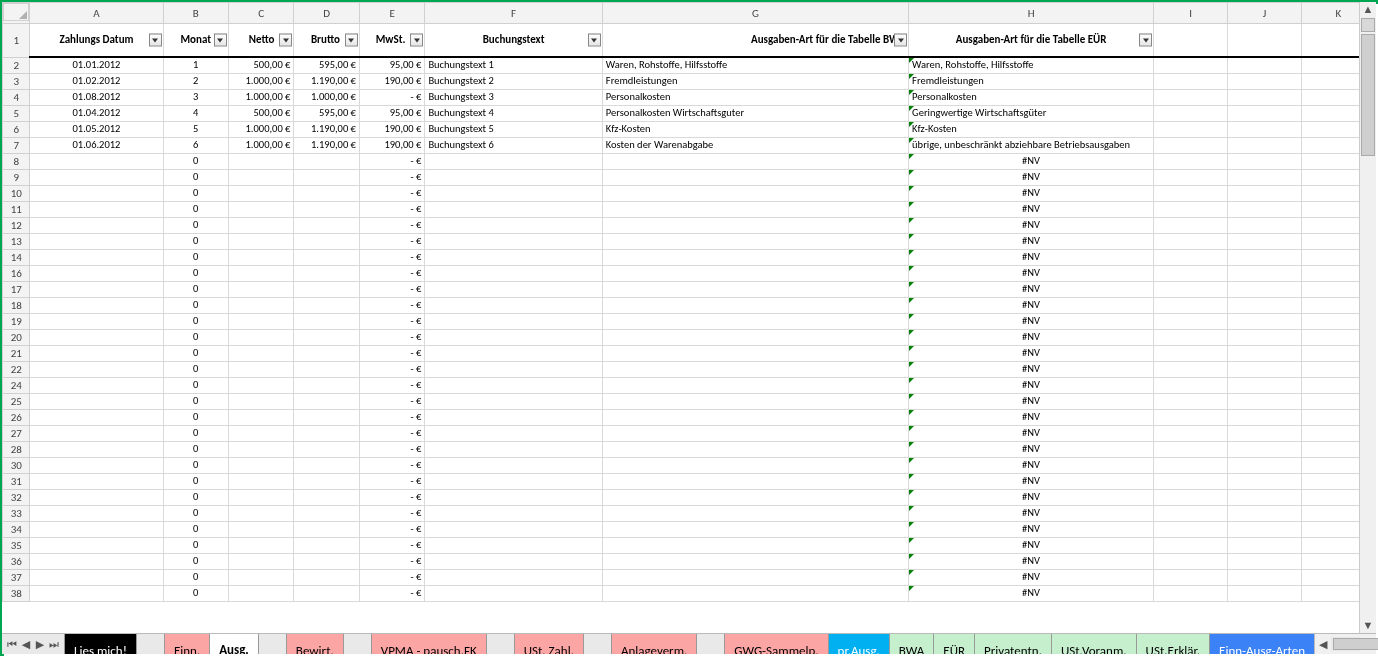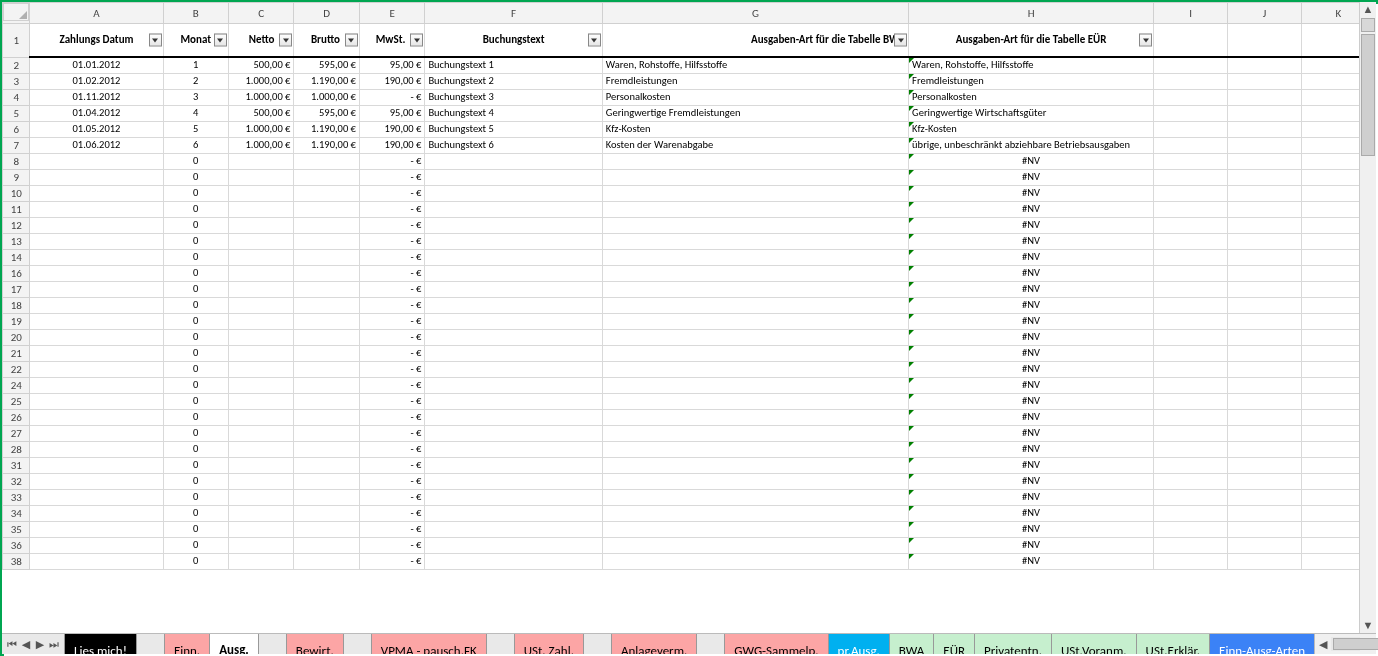--- a/index.html
+++ b/index.html
@@ -301,41 +301,41 @@
           <td class="cell r">190,00 €</td>
           <td class="cell l">Buchungstext 2</td>
           <td class="cell l">Fremdleistungen</td>
           <td class="cell l err-mark">Fremdleistungen</td>
           <td class="cell l"></td>
           <td class="cell l"></td>
           <td class="cell l"></td>
         </tr>
         <tr>
           <td class="row-head">4</td>
-          <td class="cell c">01.11.2012</td>
+          <td class="cell c">01.08.2012</td>
           <td class="cell c">3</td>
           <td class="cell r">1.000,00 €</td>
           <td class="cell r">1.000,00 €</td>
           <td class="cell r">-   €</td>
           <td class="cell l">Buchungstext 3</td>
           <td class="cell l">Personalkosten</td>
           <td class="cell l err-mark">Personalkosten</td>
           <td class="cell l"></td>
           <td class="cell l"></td>
           <td class="cell l"></td>
         </tr>
         <tr>
           <td class="row-head">5</td>
           <td class="cell c">01.04.2012</td>
           <td class="cell c">4</td>
           <td class="cell r">500,00 €</td>
           <td class="cell r">595,00 €</td>
           <td class="cell r">95,00 €</td>
           <td class="cell l">Buchungstext 4</td>
-          <td class="cell l">Geringwertige Fremdleistungen</td>
+          <td class="cell l">Personalkosten Wirtschaftsguter</td>
           <td class="cell l err-mark">Geringwertige Wirtschaftsgüter</td>
           <td class="cell l"></td>
           <td class="cell l"></td>
           <td class="cell l"></td>
         </tr>
         <tr>
           <td class="row-head">6</td>
           <td class="cell c">01.05.2012</td>
           <td class="cell c">5</td>
           <td class="cell r">1.000,00 €</td>
@@ -622,20 +622,34 @@
           <td class="cell r"></td>
           <td class="cell r">-   €</td>
           <td class="cell l"></td>
           <td class="cell l"></td>
           <td class="cell err-mark c" style="text-align: center;">#NV</td>
           <td class="cell l"></td>
           <td class="cell l"></td>
           <td class="cell l"></td>
         </tr>
         <tr>
+          <td class="row-head">30</td>
+          <td class="cell c"></td>
+          <td class="cell c">0</td>
+          <td class="cell r"></td>
+          <td class="cell r"></td>
+          <td class="cell r">-   €</td>
+          <td class="cell l"></td>
+          <td class="cell l"></td>
+          <td class="cell err-mark c" style="text-align: center;">#NV</td>
+          <td class="cell l"></td>
+          <td class="cell l"></td>
+          <td class="cell l"></td>
+        </tr>
+        <tr>
           <td class="row-head">31</td>
           <td class="cell c"></td>
           <td class="cell c">0</td>
           <td class="cell r"></td>
           <td class="cell r"></td>
           <td class="cell r">-   €</td>
           <td class="cell l"></td>
           <td class="cell l"></td>
           <td class="cell err-mark c" style="text-align: center;">#NV</td>
           <td class="cell l"></td>
@@ -693,20 +707,34 @@
           <td class="cell r">-   €</td>
           <td class="cell l"></td>
           <td class="cell l"></td>
           <td class="cell err-mark c" style="text-align: center;">#NV</td>
           <td class="cell l"></td>
           <td class="cell l"></td>
           <td class="cell l"></td>
         </tr>
         <tr>
           <td class="row-head">36</td>
+          <td class="cell c"></td>
+          <td class="cell c">0</td>
+          <td class="cell r"></td>
+          <td class="cell r"></td>
+          <td class="cell r">-   €</td>
+          <td class="cell l"></td>
+          <td class="cell l"></td>
+          <td class="cell err-mark c" style="text-align: center;">#NV</td>
+          <td class="cell l"></td>
+          <td class="cell l"></td>
+          <td class="cell l"></td>
+        </tr>
+        <tr>
+          <td class="row-head">37</td>
           <td class="cell c"></td>
           <td class="cell c">0</td>
           <td class="cell r"></td>
           <td class="cell r"></td>
           <td class="cell r">-   €</td>
           <td class="cell l"></td>
           <td class="cell l"></td>
           <td class="cell err-mark c" style="text-align: center;">#NV</td>
           <td class="cell l"></td>
           <td class="cell l"></td>

